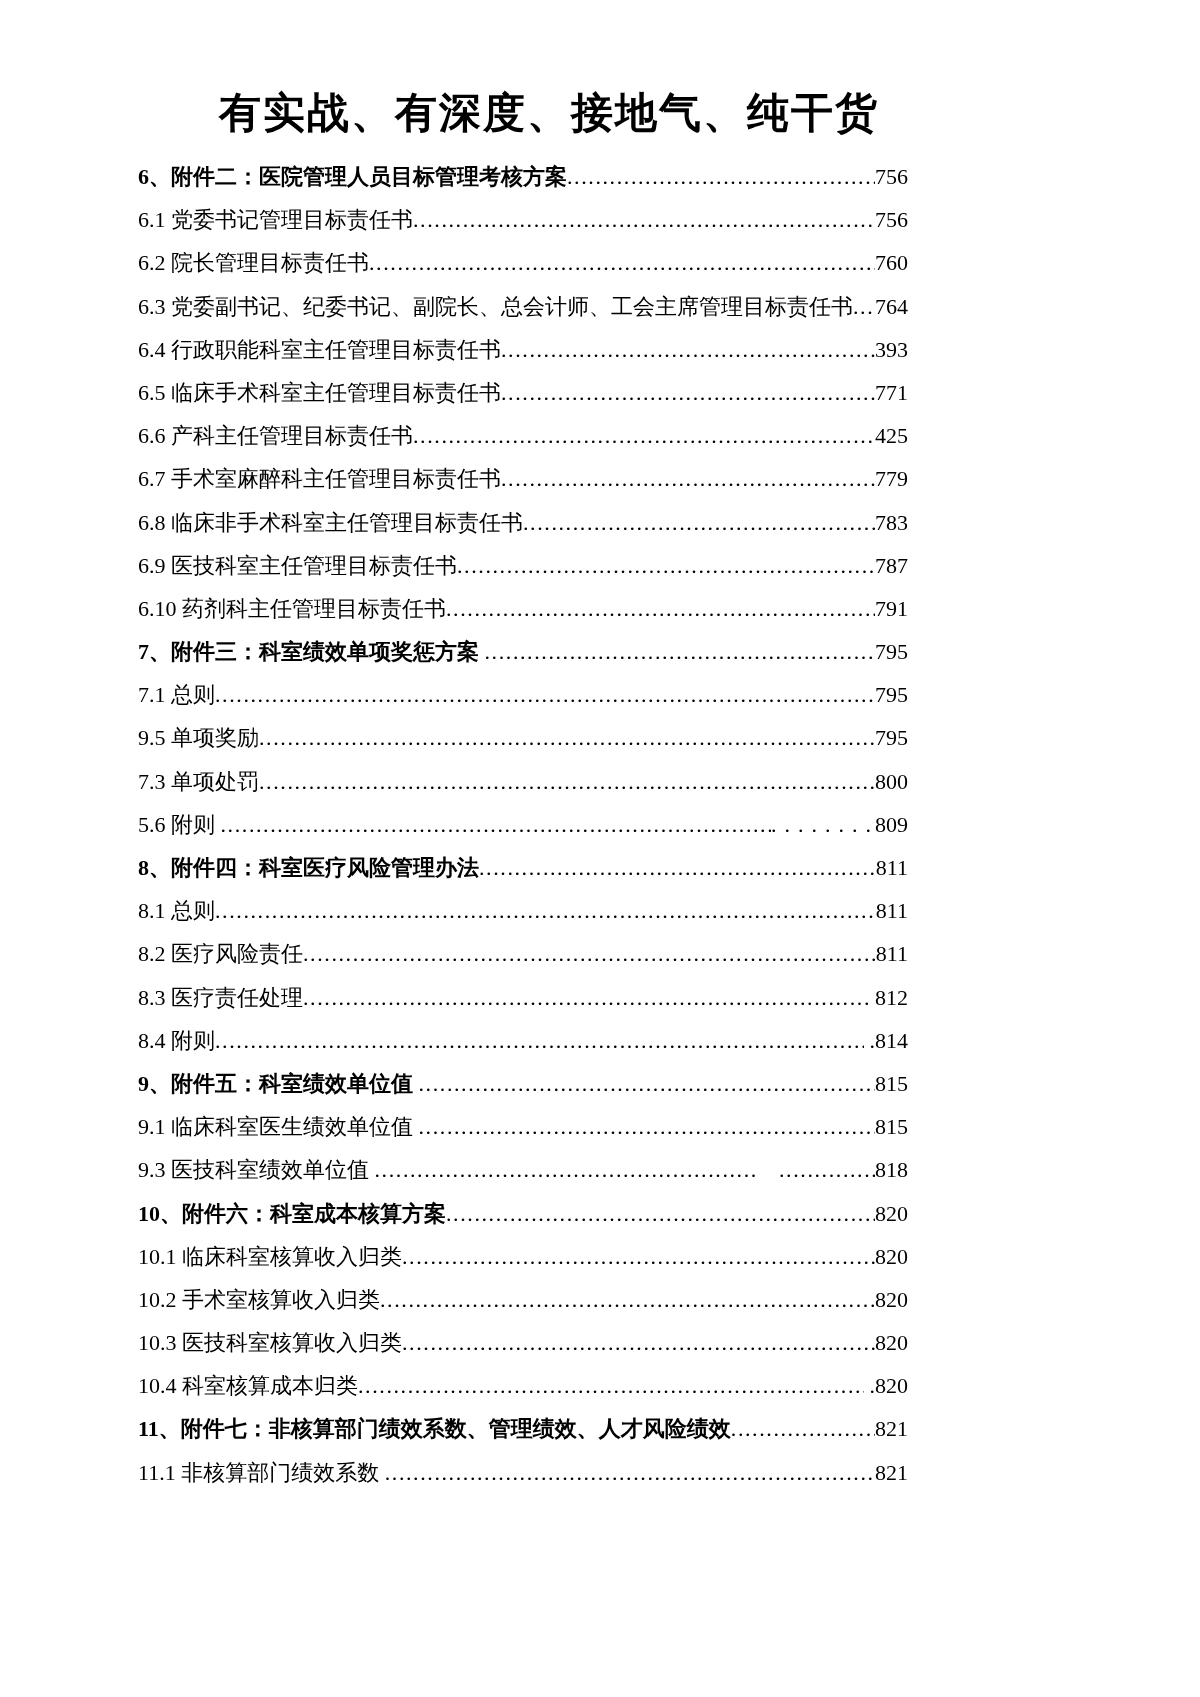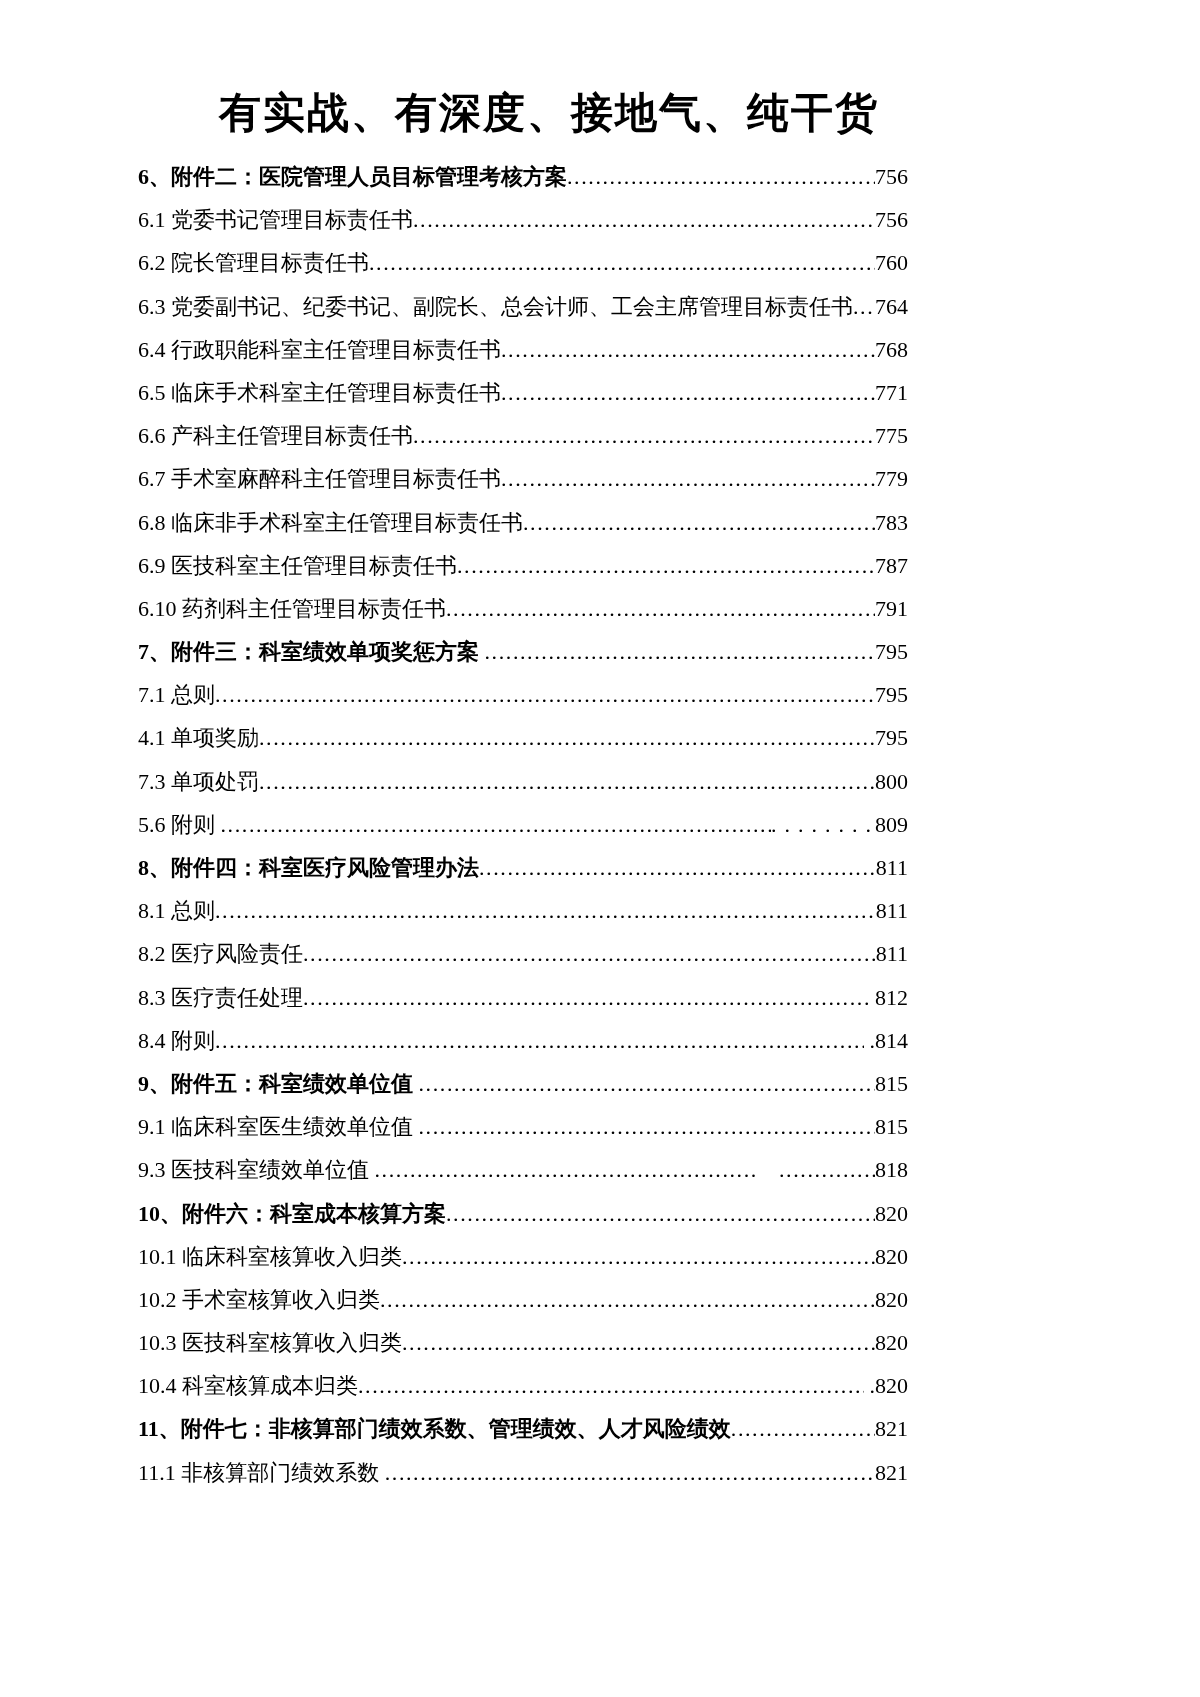--- a/index.html
+++ b/index.html
@@ -99,31 +99,31 @@
     <span class="pg">760</span>
   </div>
       <div class="row">
     <span class="t">6.3 党委副书记、纪委书记、副院长、总会计师、工会主席管理目标责任书</span>
     <span class="dots"></span>
     <span class="pg">764</span>
   </div>
       <div class="row">
     <span class="t">6.4 行政职能科室主任管理目标责任书</span>
     <span class="dots"></span>
-    <span class="pg">768</span>
+    <span class="pg">393</span>
   </div>
       <div class="row">
     <span class="t">6.5 临床手术科室主任管理目标责任书</span>
     <span class="dots"></span>
     <span class="pg">771</span>
   </div>
       <div class="row">
     <span class="t">6.6 产科主任管理目标责任书</span>
     <span class="dots"></span>
-    <span class="pg">775</span>
+    <span class="pg">425</span>
   </div>
       <div class="row">
     <span class="t">6.7 手术室麻醉科主任管理目标责任书</span>
     <span class="dots"></span>
     <span class="pg">779</span>
   </div>
       <div class="row">
     <span class="t">6.8 临床非手术科室主任管理目标责任书</span>
     <span class="dots"></span>
     <span class="pg">783</span>
@@ -142,21 +142,21 @@
     <span class="t">7、附件三：科室绩效单项奖惩方案 </span>
     <span class="dots"></span>
     <span class="pg">795</span>
   </div>
       <div class="row">
     <span class="t">7.1 总则</span>
     <span class="dots"></span>
     <span class="pg">795</span>
   </div>
       <div class="row">
-    <span class="t">4.1 单项奖励</span>
+    <span class="t">9.5 单项奖励</span>
     <span class="dots"></span>
     <span class="pg">795</span>
   </div>
       <div class="row">
     <span class="t">7.3 单项处罚</span>
     <span class="dots"></span>
     <span class="pg">800</span>
   </div>
       <div class="row">
     <span class="t">5.6 附则 </span>

